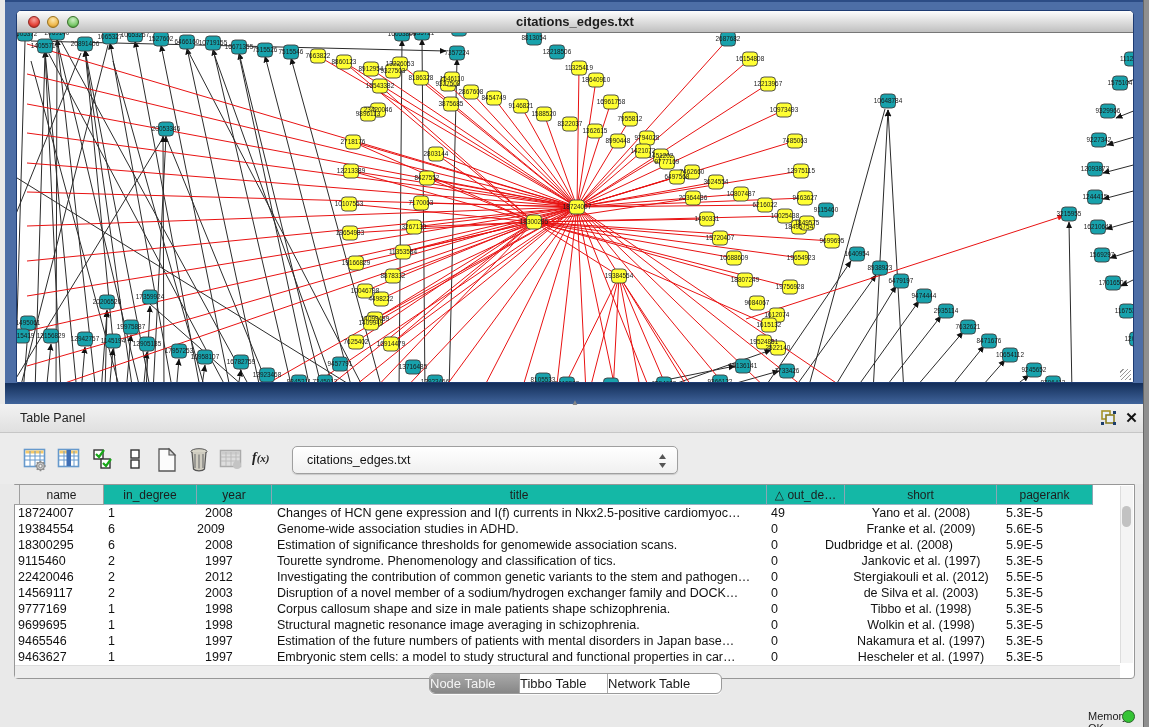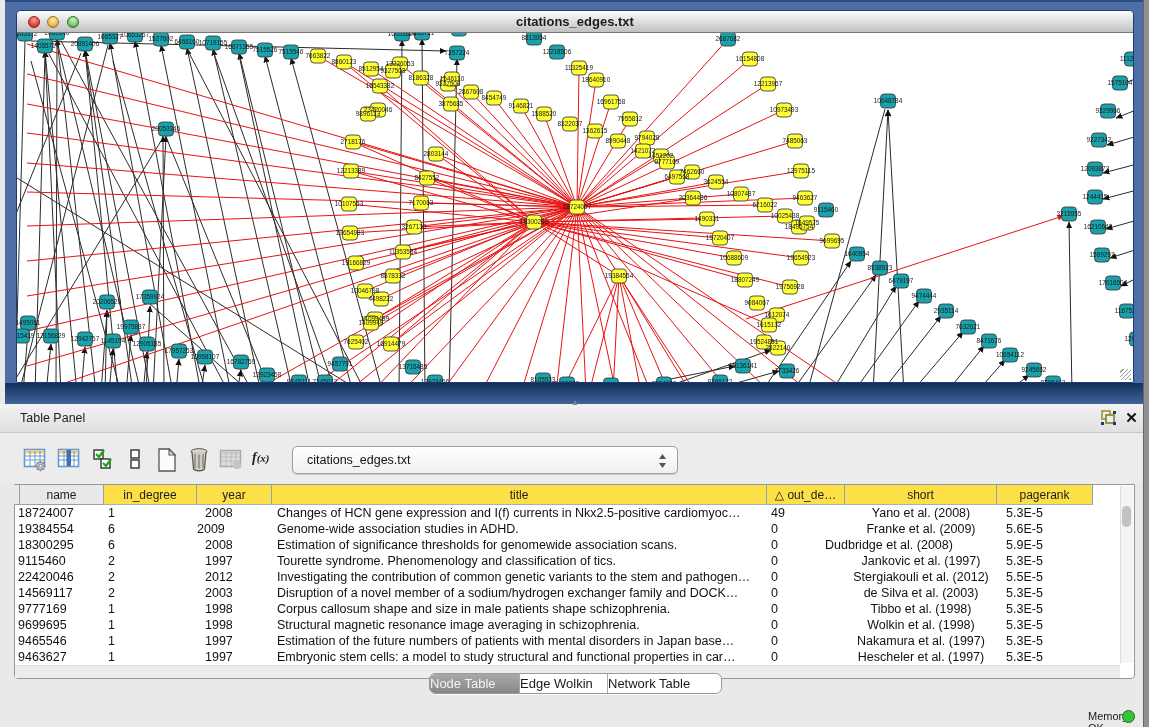--- a/index.html
+++ b/index.html
@@ -18,21 +18,21 @@
 #lsliver{position:absolute;left:0;top:0;width:5px;height:404px;background:#e9e9e9}
 #tphead{position:absolute;left:0;top:404px;width:1143px;height:29px;background:linear-gradient(#f2f2f2,#e0e0e0);border-bottom:1px solid #c6c6c6;font-size:12.5px;color:#222;line-height:28px;padding-left:20px}
 #tpfloat{position:absolute;left:1101px;top:410px;width:16px;height:16px}
 #tpclose{position:absolute;left:1124px;top:411px;width:15px;height:15px;font-size:15px;font-weight:700;color:#111;line-height:14px;text-align:center}
 #toolrow{position:absolute;left:0;top:433px;width:1143px;height:51px;background:#ececec}
 .ticon{position:absolute;top:14px}
 #dropdown{position:absolute;left:292px;top:446px;width:386px;height:28px;background:linear-gradient(#ffffff,#f0f0f0);border:1px solid #9f9f9f;border-radius:5px;font-size:12.5px;color:#111;line-height:26px;padding-left:14px;box-shadow:0 1px 1px rgba(0,0,0,.15)}
 #ddarrow{position:absolute;right:10px;top:4px;width:9px;height:18px;color:#444}
 #tablebox{position:absolute;left:14px;top:484px;width:1121px;height:195px;background:#fff;border:1px solid #979797;border-radius:0 0 4px 4px}
 #thead{position:absolute;left:14px;top:485px;height:20px;font-size:12px;color:#1d1d1d}
-.th{position:absolute;top:0;height:20px;line-height:20px;text-align:center;border-right:1px solid #8aa6b4;border-bottom:1px solid #9ab4c2;background:#fde047}
+.th{position:absolute;top:0;height:20px;line-height:20px;text-align:center;border-right:1px solid #8aa6b4;border-bottom:1px solid #9ab4c2;background:#14b8a6}
 .thg{background:#e9e9e9;border-right:1px solid #9f9f9f;border-bottom:1px solid #9f9f9f}
 #rows{position:absolute;left:14px;top:505px;width:1105px;font-size:12.5px;color:#111}
 .tr{position:absolute;height:16px;line-height:16px;white-space:nowrap}
 .c{position:absolute;top:0;overflow:hidden}
 #vsb{position:absolute;left:1120px;top:486px;width:13px;height:177px;background:#f4f4f4;border-left:1px solid #ddd}
 #vsbt{position:absolute;left:1122px;top:506px;width:9px;height:21px;background:#c2c2c2;border-radius:5px}
 #hsb{position:absolute;left:15px;top:665px;width:1105px;height:13px;background:#ededed;border-top:1px solid #ddd}
 #tabs{position:absolute;left:429px;top:673px;width:293px;height:21px;border:1px solid #9a9a9a;border-radius:6px;background:#fff;overflow:hidden;font-size:13px;box-shadow:0 1px 0 rgba(255,255,255,.8)}
 .seg{position:absolute;top:0;height:21px;line-height:20px;}
 #seg1{left:0;width:89px;background:linear-gradient(#a9a9a9,#838383);color:#f4f4f4}
@@ -684,18 +684,18 @@
       <span class="c" style="left:757px;width:72px">0</span>
       <span class="c" style="left:831px;width:152px;text-align:center">Hescheler et al. (1997)</span>
       <span class="c" style="left:992px;width:86px">5.3E-5</span>
     </div>
   </div>
 <div id="vsb"></div>
 <div id="vsbt"></div>
 <div id="hsb"></div>
 <div id="tabs">
     <div class="seg" id="seg1">Node Table</div>
-    <div class="seg" id="seg2">Edge Wolkin</div>
+    <div class="seg" id="seg2">Tibbo Table</div>
     <div class="seg" id="seg3">Network Table</div>
   </div>
 <div id="mem">Memory: OK</div>
 <div id="memdot"></div>
 <div id="splith">▲</div>
 <div id="rstrip"></div>
 </body></html>

